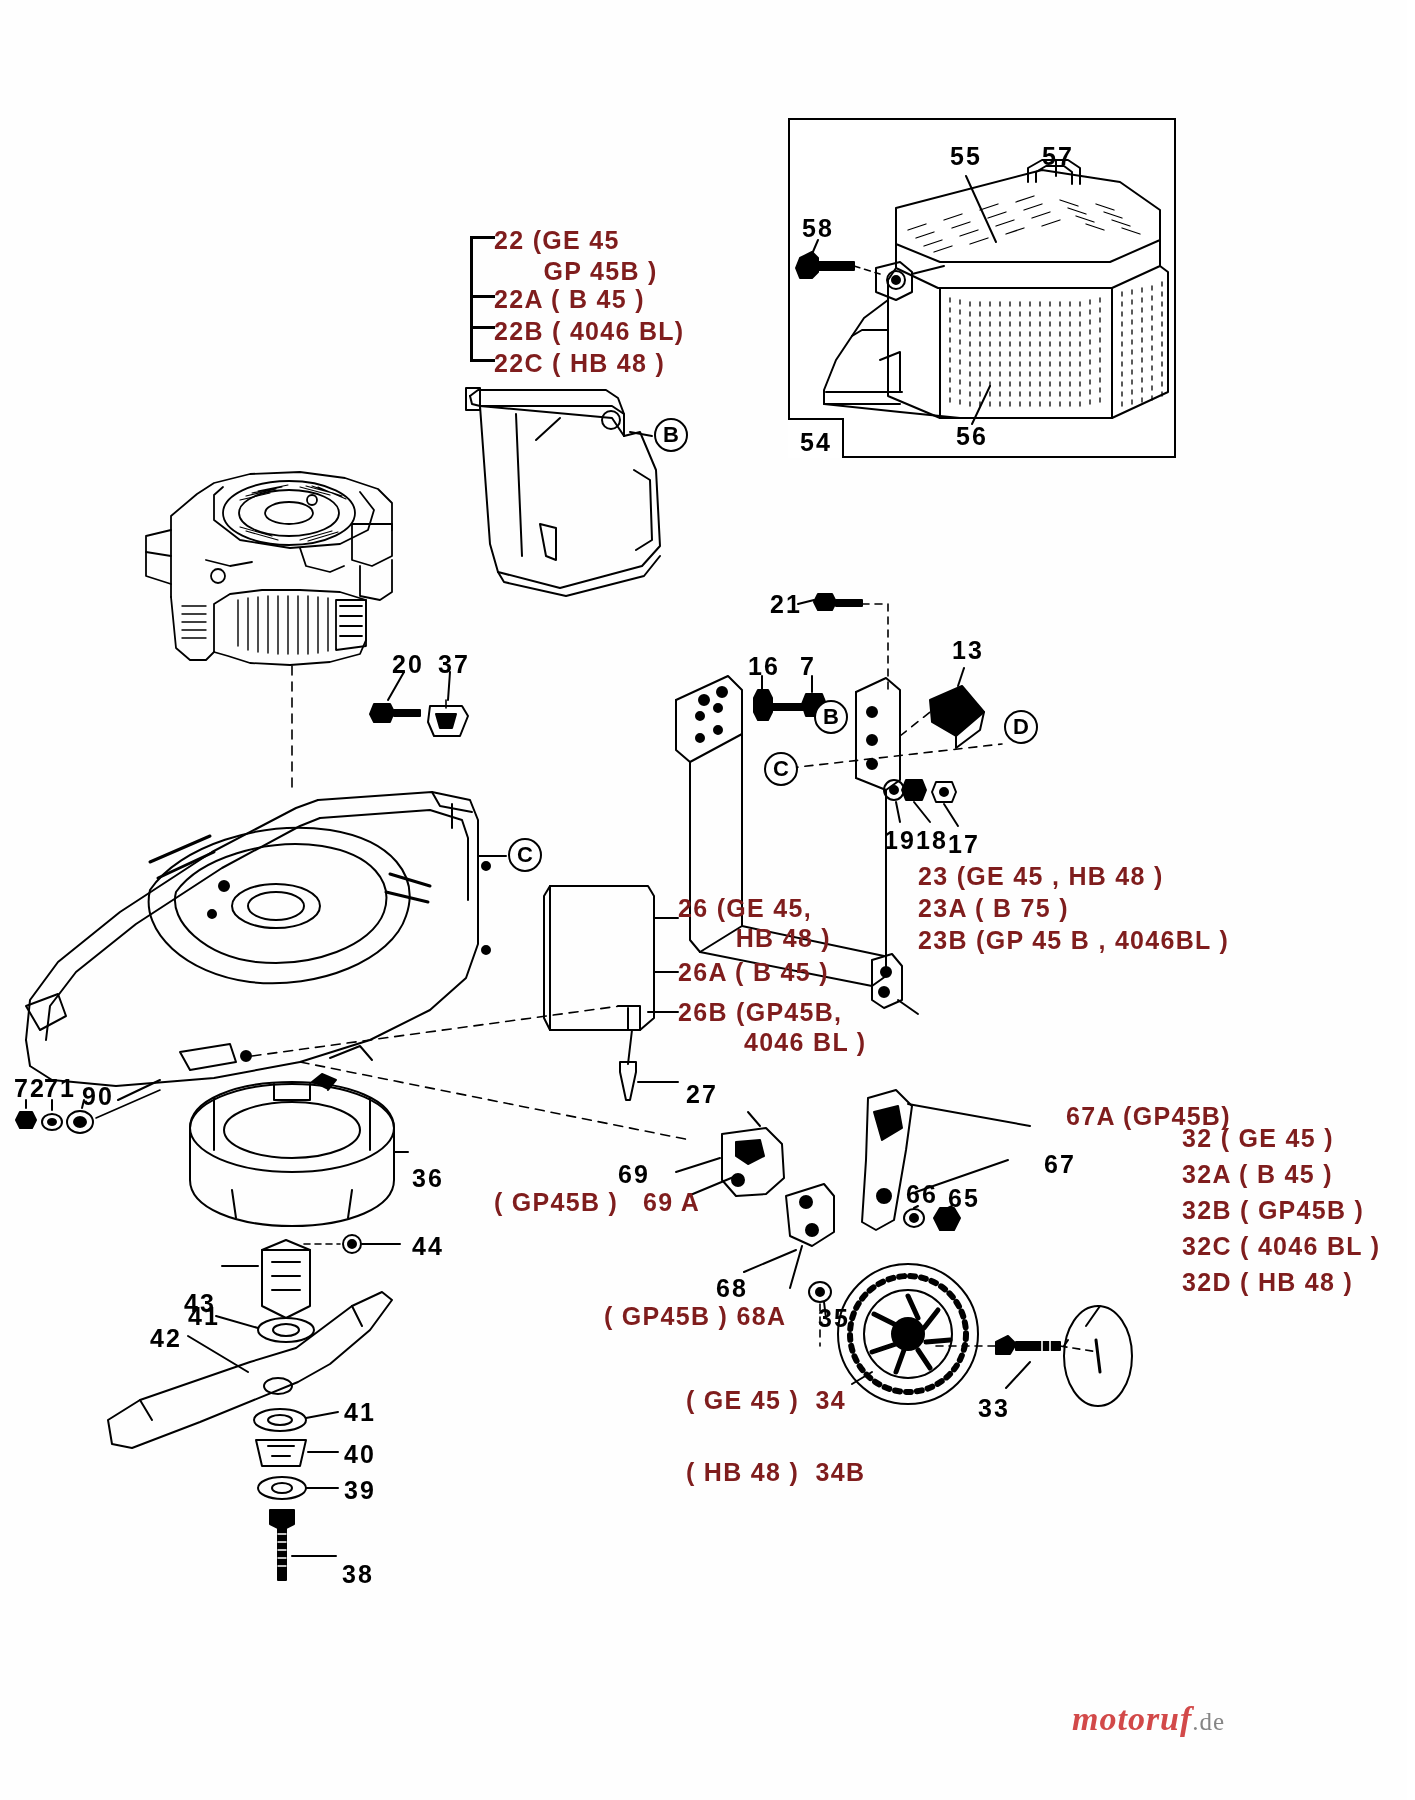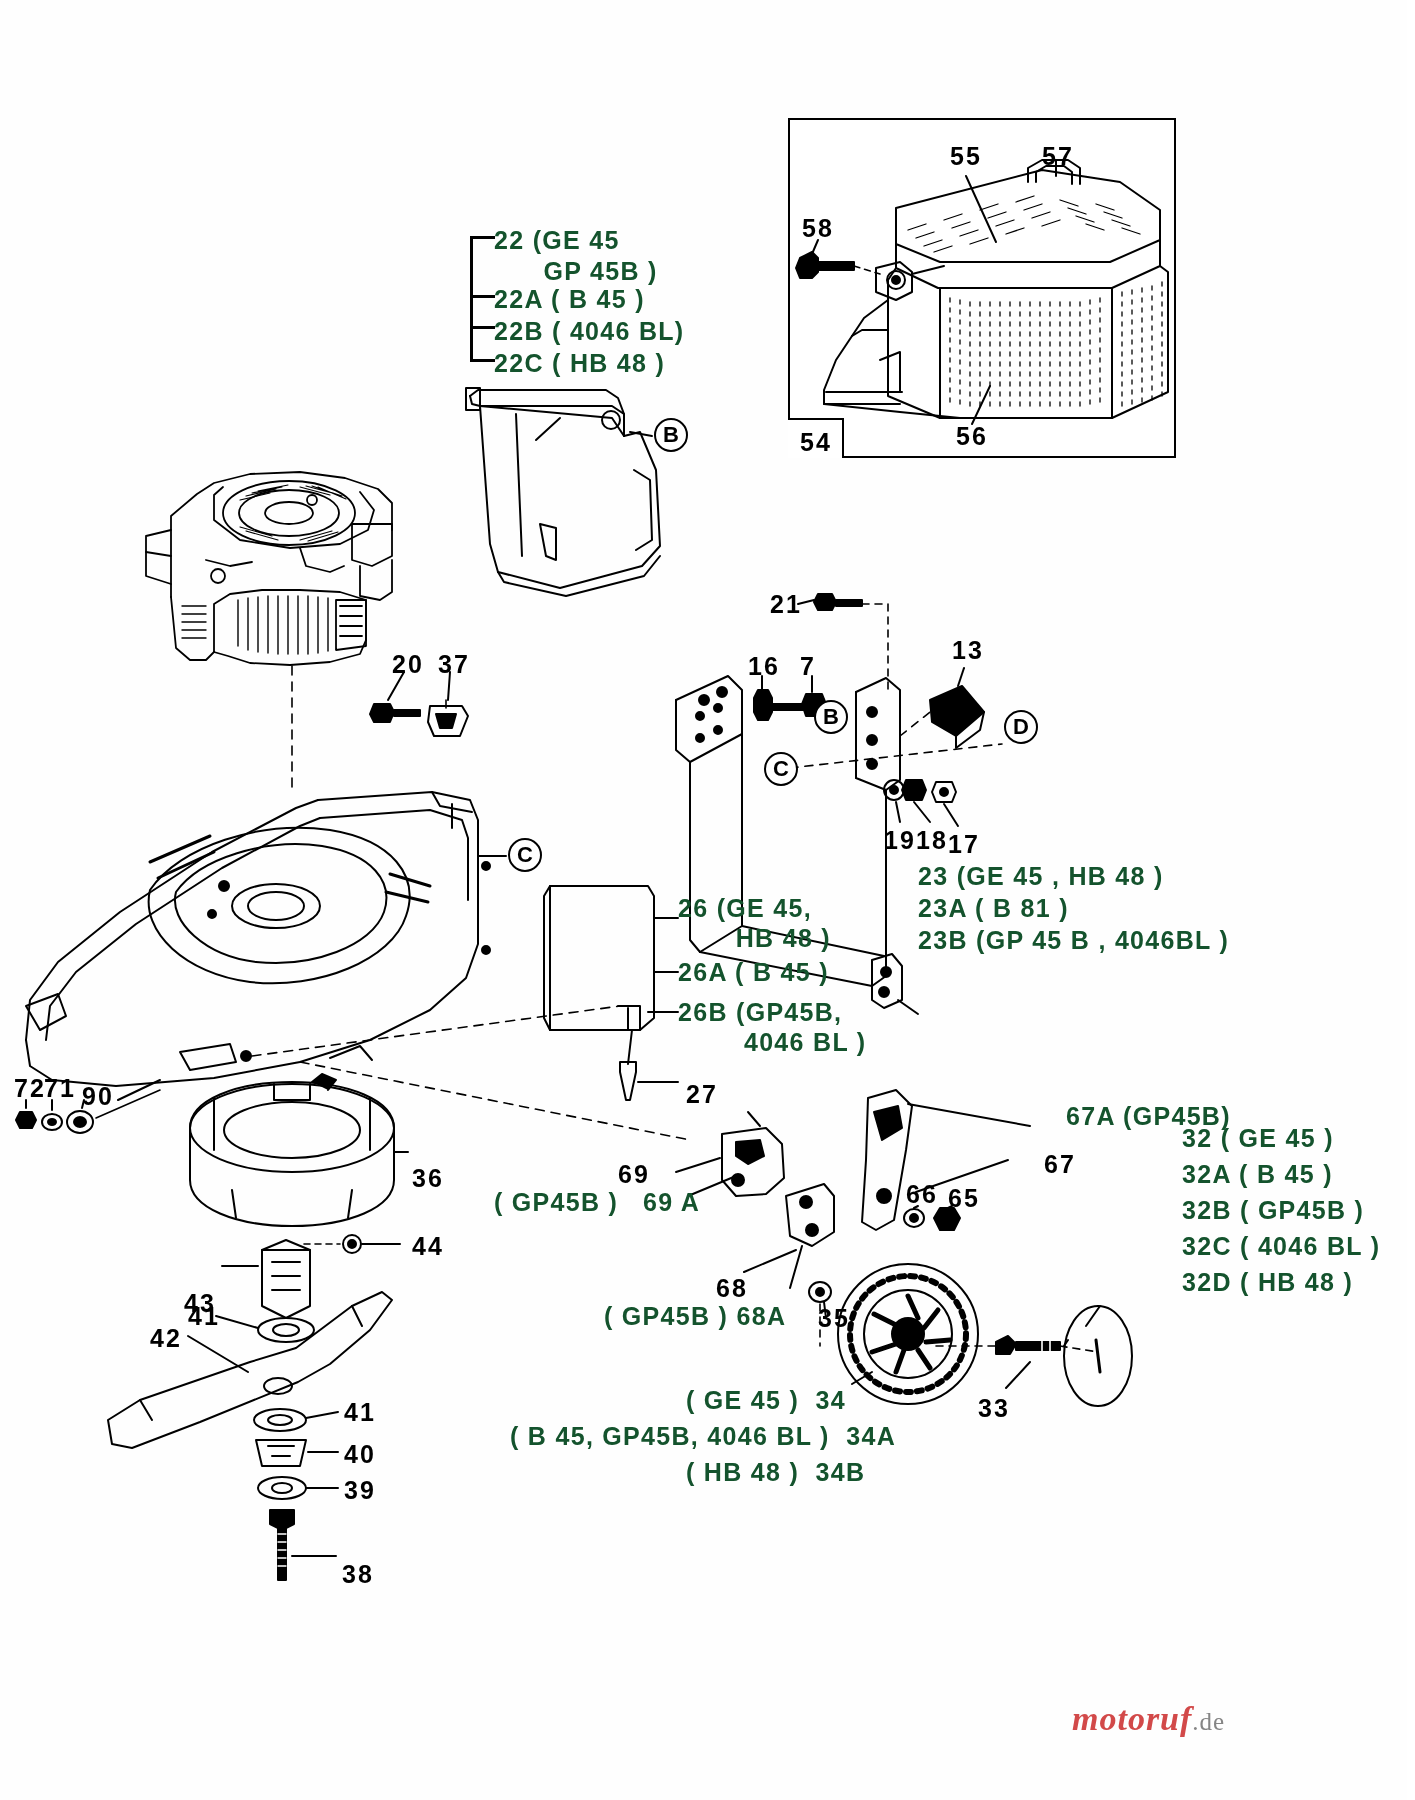--- a/index.html
+++ b/index.html
@@ -26,21 +26,21 @@
     white-space:pre;
     line-height:1.28;
   }
   .lbl.num{letter-spacing:2px;}
   .block{
     position:absolute;
     font-family:"Liberation Sans", sans-serif;
     font-size:25px;
     font-weight:700;
     letter-spacing:1.3px;
-    color:#14532d;
+    color:#7f1d1d;
     white-space:pre;
     line-height:1.30;
   }
   
   .circ{
     position:absolute;
     width:34px;height:34px;
     border:2px solid #000;
     border-radius:50%;
     font-family:"Liberation Sans", sans-serif;
@@ -508,21 +508,21 @@
 
   <div class="lbl num" style="left:770px;top:588px;">21</div>
   <div class="lbl num" style="left:748px;top:650px;">16</div>
   <div class="lbl num" style="left:800px;top:650px;">7</div>
   <div class="lbl num" style="left:952px;top:634px;">13</div>
   <div class="lbl num" style="left:884px;top:824px;">19</div>
   <div class="lbl num" style="left:916px;top:824px;">18</div>
   <div class="lbl num" style="left:948px;top:828px;">17</div>
 
   <div class="block" style="left:918px;top:860px;">23 (GE 45 , HB 48 )</div>
-  <div class="block" style="left:918px;top:892px;">23A ( B 81 )</div>
+  <div class="block" style="left:918px;top:892px;">23A ( B 75 )</div>
   <div class="block" style="left:918px;top:924px;">23B (GP 45 B , 4046BL )</div>
 
   <div class="block" style="left:678px;top:892px;">26 (GE 45,</div>
   <div class="block" style="left:678px;top:922px;">       HB 48 )</div>
   <div class="block" style="left:678px;top:956px;">26A ( B 45 )</div>
   <div class="block" style="left:678px;top:996px;">26B (GP45B,</div>
   <div class="block" style="left:678px;top:1026px;">        4046 BL )</div>
 
   <div class="lbl num" style="left:686px;top:1078px;">27</div>
 
@@ -553,20 +553,19 @@
 
   <div class="block" style="left:1182px;top:1122px;">32 ( GE 45 )</div>
   <div class="block" style="left:1182px;top:1158px;">32A ( B 45 )</div>
   <div class="block" style="left:1182px;top:1194px;">32B ( GP45B )</div>
   <div class="block" style="left:1182px;top:1230px;">32C ( 4046 BL )</div>
   <div class="block" style="left:1182px;top:1266px;">32D ( HB 48 )</div>
 
   <div class="lbl num" style="left:978px;top:1392px;">33</div>
 
   <div class="block" style="left:686px;top:1384px;">( GE 45 )  34</div>
-  <div class="block" style="left:510px;top:1420px;">( B 45, GP45B, 4046 BL )  34A</div>
   <div class="block" style="left:686px;top:1456px;">( HB 48 )  34B</div>
 
   <div id="wm" style="left:1072px;top:1700px;">
     <span>motoruf</span><span class="de">.de</span>
   </div>
 
 </div>
 
 </body></html>

